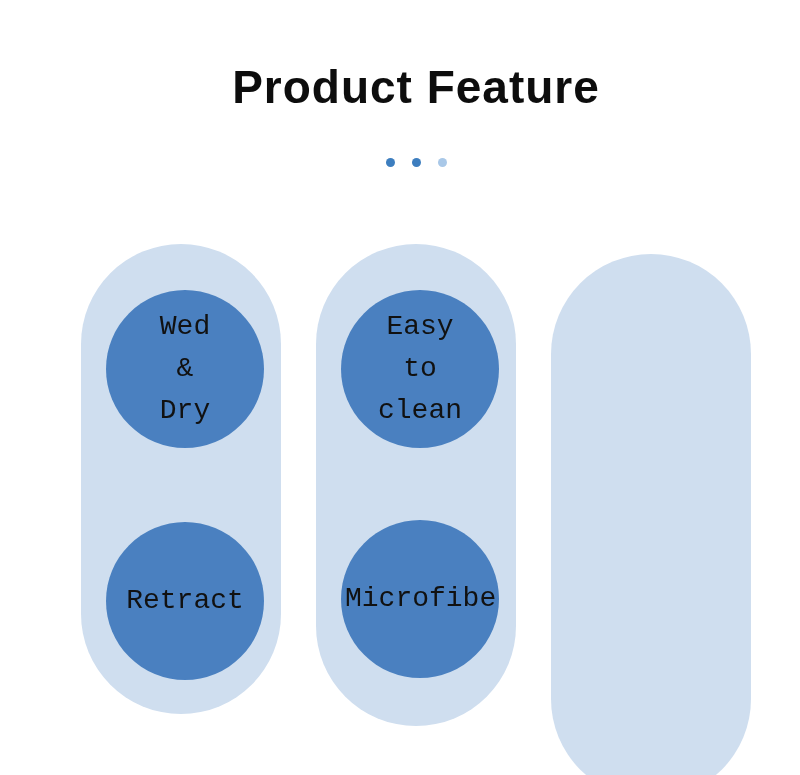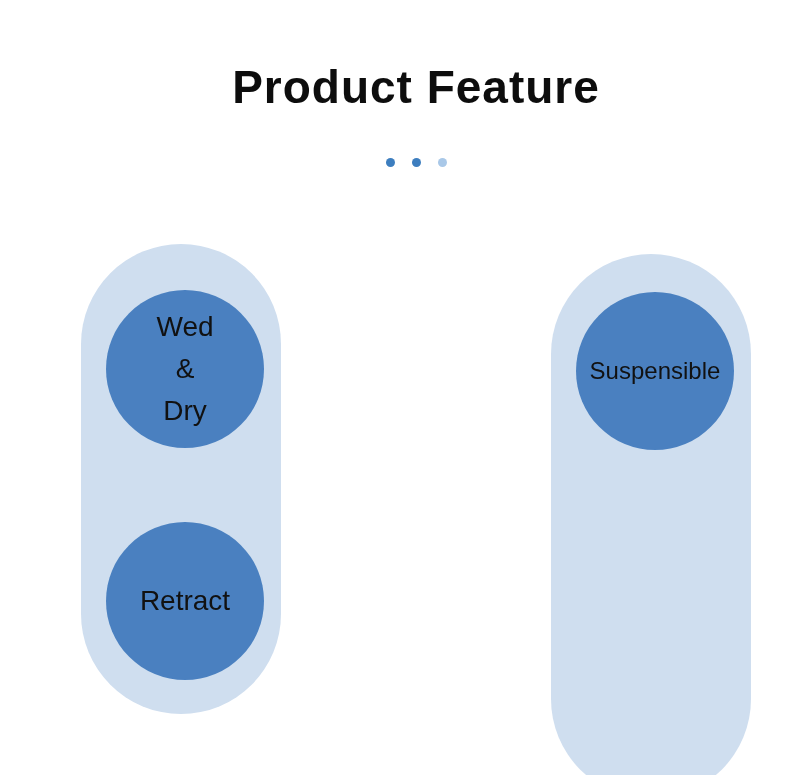--- a/index.html
+++ b/index.html
@@ -49,24 +49,24 @@
   .pill-2{left:300px;top:228px;height:482px;}
   .pill-3{left:535px;top:238px;height:545px;}
   .circle{
     position:absolute;
     left:21px;
     width:158px;height:158px;
     border-radius:50%;
     background:var(--circle);
     display:flex;
     flex-direction:column;
-    align-items:center;
     justify-content:center;
     text-align:center;
     color:var(--text);
+    font-family:Liberation Mono, monospace;
   }
   .circle .line{
     font-size:28px;
     line-height:34px;
     color:var(--text);
   }
   .circle .line.small{
     font-size:24px;
     line-height:30px;
   }
@@ -94,20 +94,27 @@
     <div class="circle c1a">
       <span class="line">Wed</span>
       <span class="line">&amp;</span>
       <span class="line">Dry</span>
     </div>
     <div class="circle c1b">
       <span class="line">Retract</span>
     </div>
   </div>
 
+  <div class="pill pill-2">
+    <div class="circle c2a">
+      <span class="line">Easy</span>
+      <span class="line">to</span>
+      <span class="line">clean</span>
+    </div>
+    <div class="circle c2b">
+      <span class="line">Microfibe</span>
+    </div>
+  </div>
 
   <div class="pill pill-3">
-    <div class="circle c3a">
-      <span class="line small">Suspensible</span>
-    </div>
   </div>
 
 </div>
 
 </body></html>

